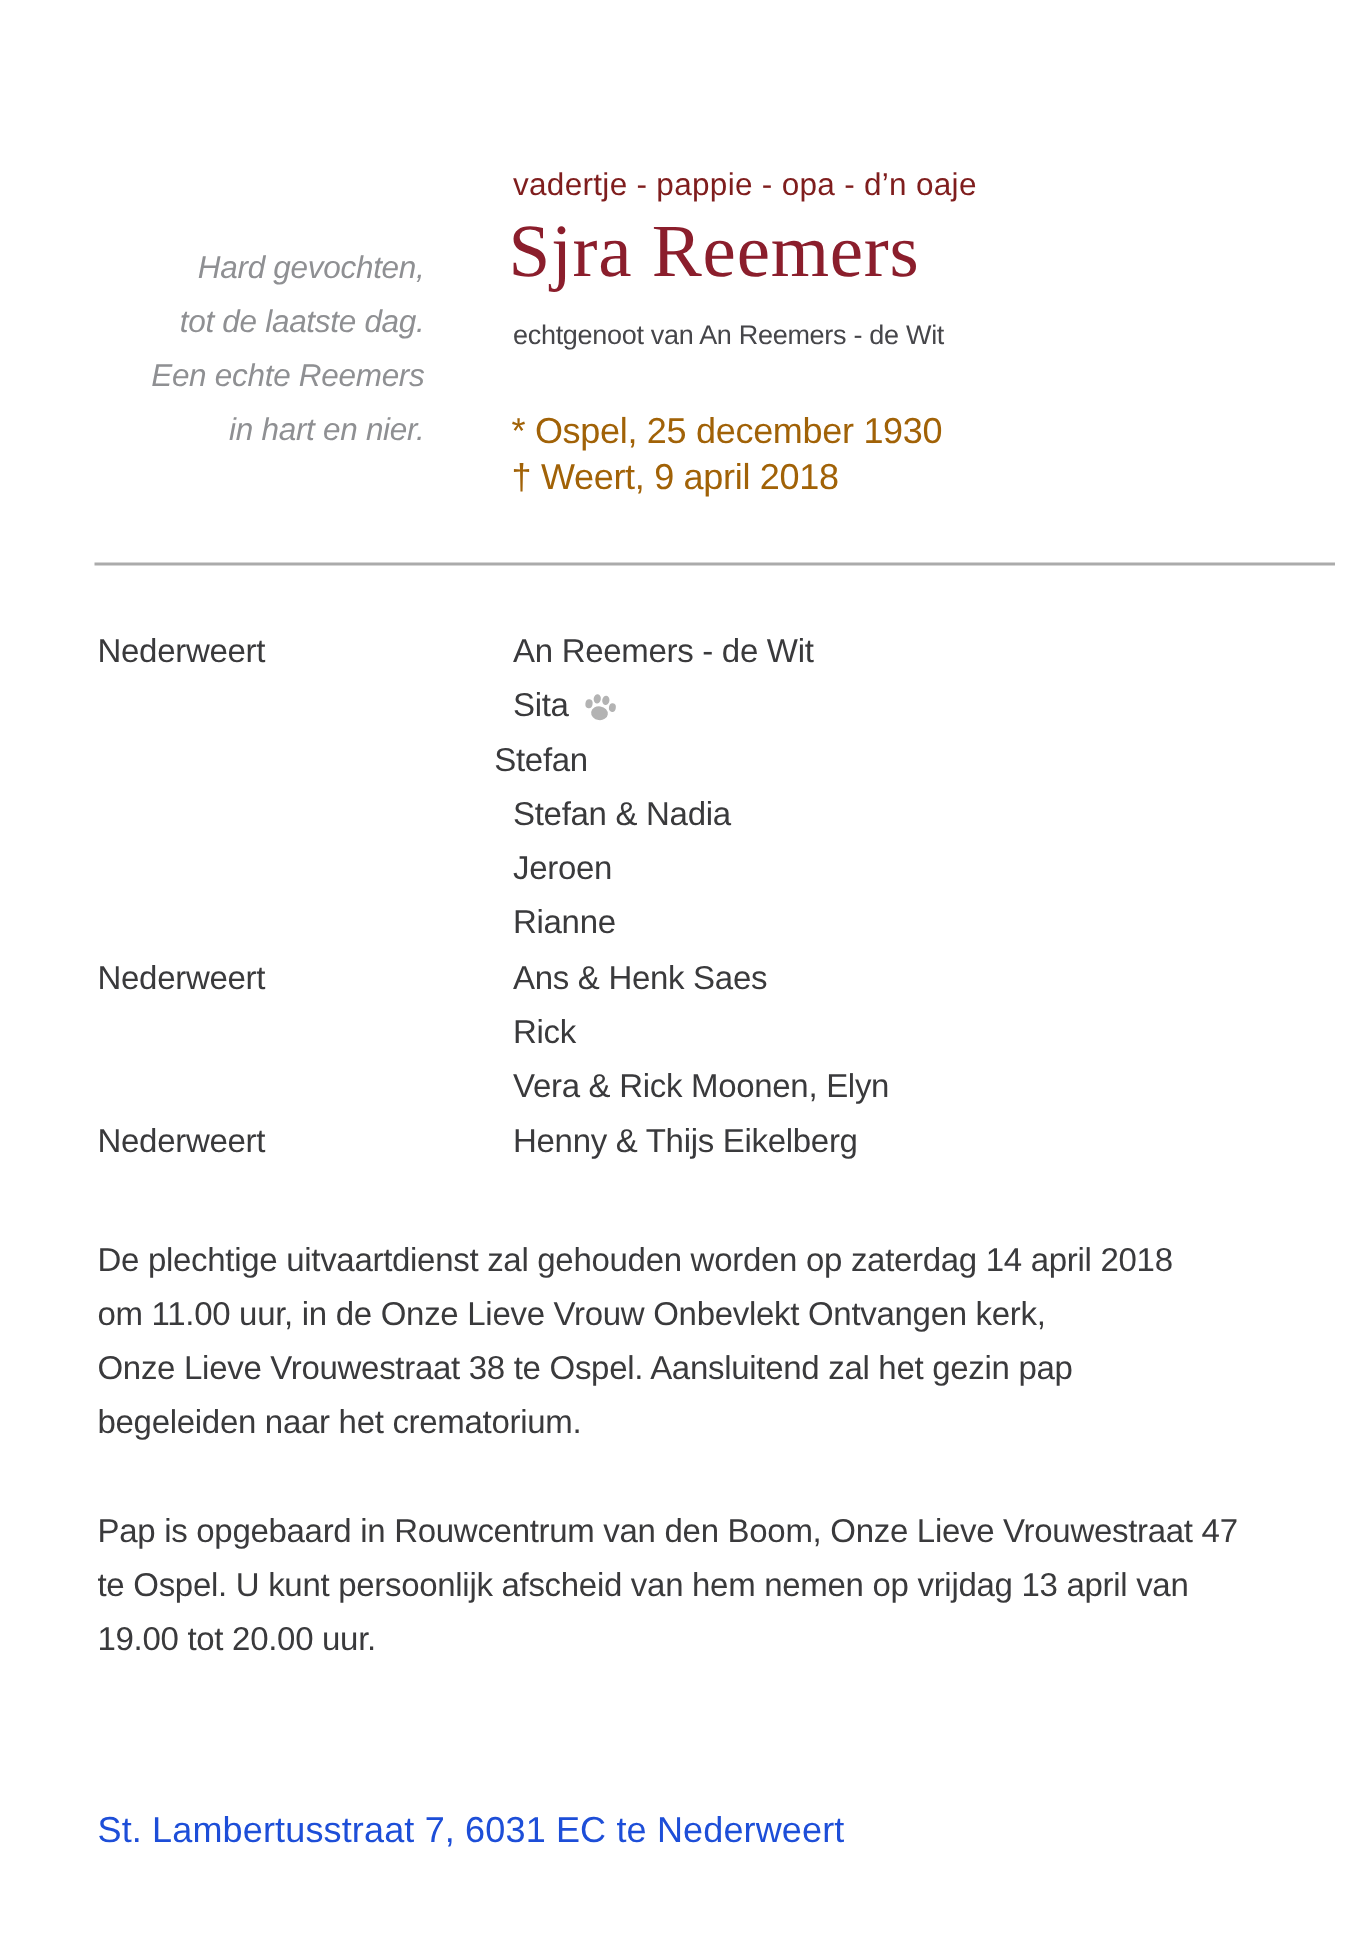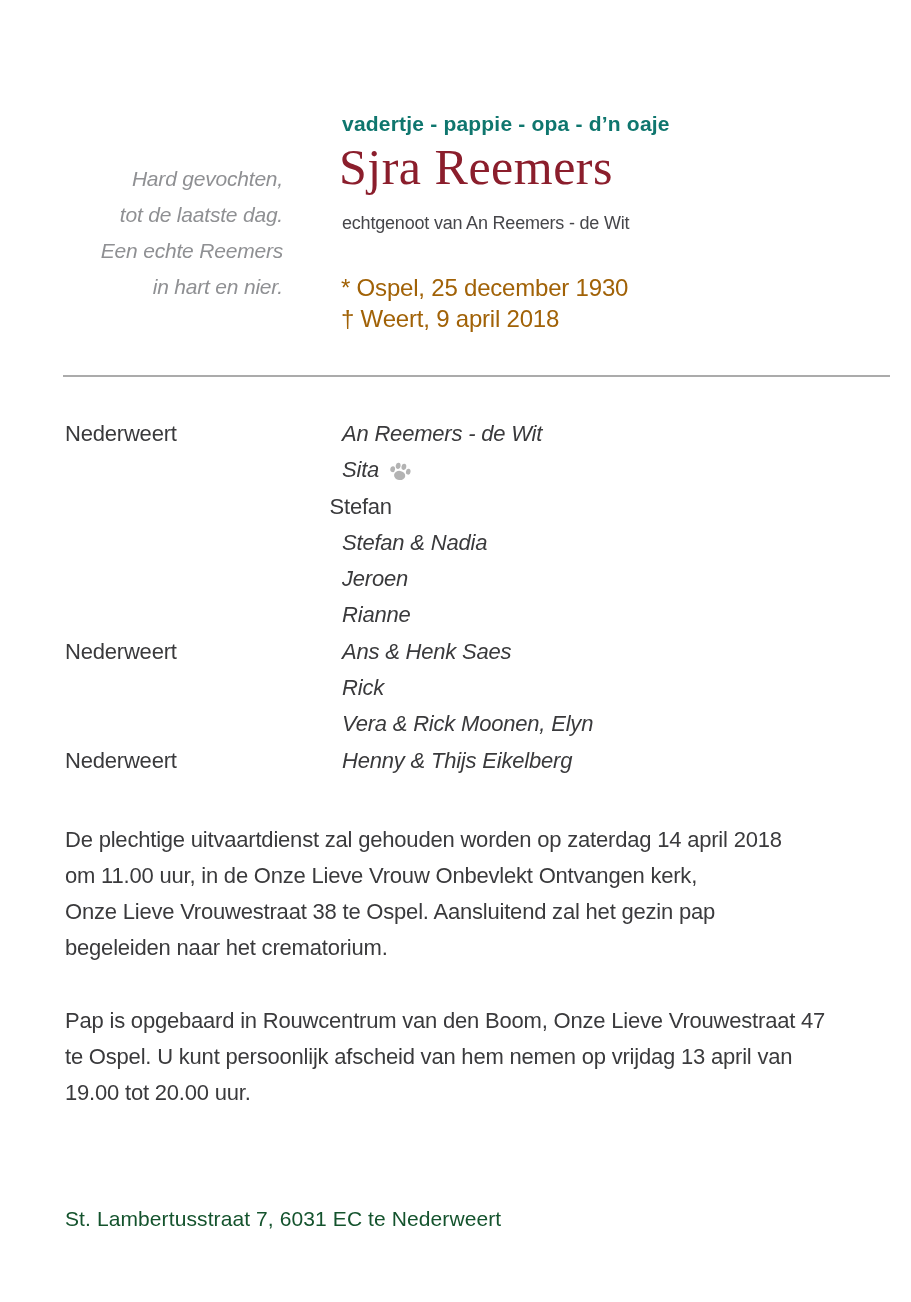--- a/index.html
+++ b/index.html
@@ -9,21 +9,21 @@
     font-family: "Liberation Sans", sans-serif;
     color: #3a3a3c;
     position: relative;
     overflow: hidden;
   }
   .card { position: absolute; inset: 0; background: #fff; }
 
   
   .eyebrow {
     position: absolute; left: 342px; top: 112px;
-    font-size: 21px; color: #0f766e; letter-spacing: 0.2px; font-weight: bold;
+    font-size: 21px; color: #7f1d1d; letter-spacing: 0.2px;
   }
   .title {
     position: absolute; left: 339px; top: 140px;
     font-family: "Liberation Serif", serif;
     font-size: 50px; line-height: 1.1; font-weight: 400;
     color: #8b1e2c; letter-spacing: 0.5px;
   }
   .subtitle {
     position: absolute; left: 342px; top: 213px;
     font-size: 18px; color: #46464a; letter-spacing: -0.2px;
@@ -45,35 +45,35 @@
     background: #ababab;
   }
 
   
   .family {
     position: absolute; left: 65px; top: 416px; right: 40px;
     font-size: 22px; line-height: 36.3px; letter-spacing: -0.2px;
   }
   .family-row { display: flex; justify-content: center; }
   .family-place { width: 277px; flex: 0 0 277px; }
-  .family-name { flex: 1; display: flex; align-items: center; gap: 9px; font-style: italic; }
+  .family-name { flex: 1; display: flex; align-items: center; gap: 9px; }
   .paw { width: 24px; height: 21px; margin-top: 3px; }
 
   
   .para {
     position: absolute; left: 65px;
     font-size: 22px; line-height: 36px; letter-spacing: -0.2px;
     color: #3a3a3c;
   }
   .para-service { top: 822px; }
   .para-viewing { top: 1003px; }
 
   .footer-address {
     position: absolute; left: 65px; top: 1207px;
-    font-size: 21px; color: #14532d; letter-spacing: 0.1px;
+    font-size: 24px; color: #1d4ed8; letter-spacing: 0.1px;
   }
 </style>
 </head>
 <body>
 
 <div class="card">
 
   <div class="eyebrow">vadertje - pappie - opa - d’n oaje</div>
 
   <h1 class="title">Sjra Reemers</h1>

